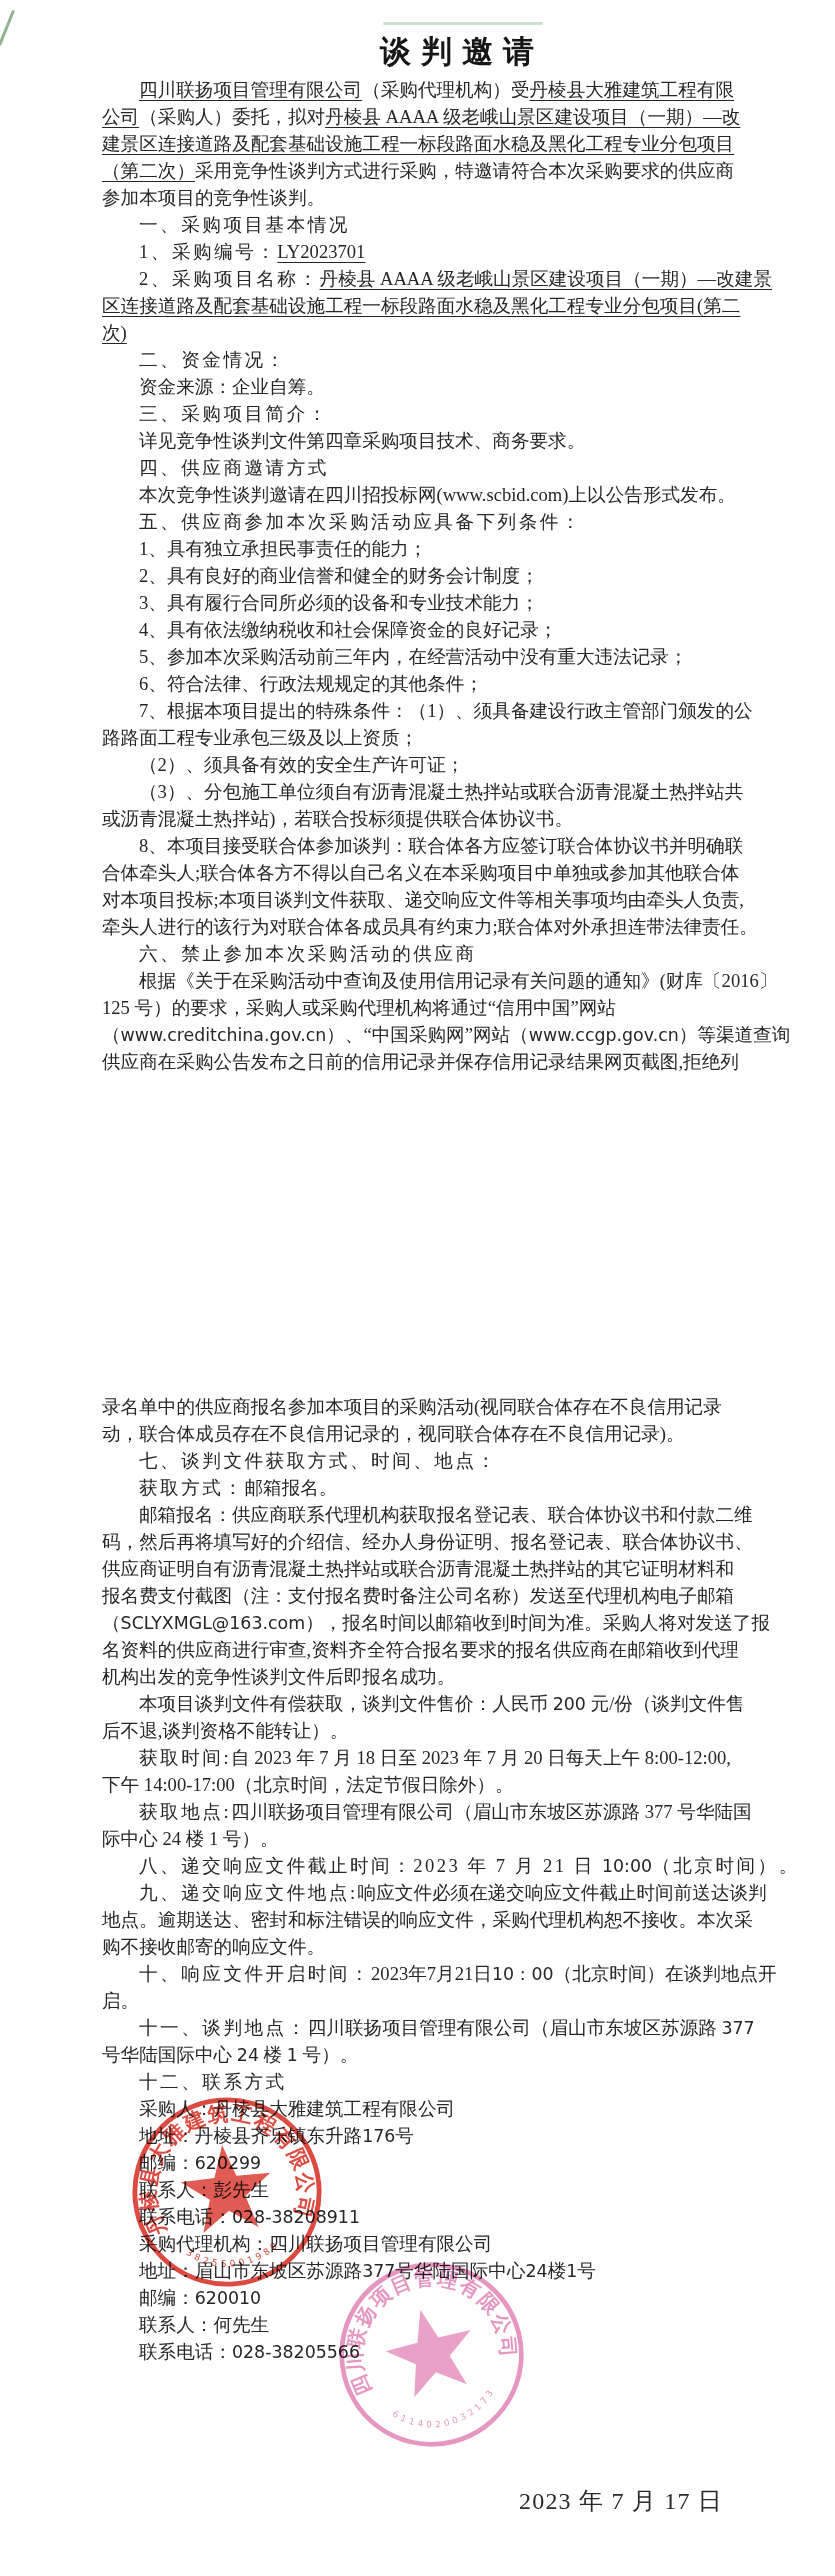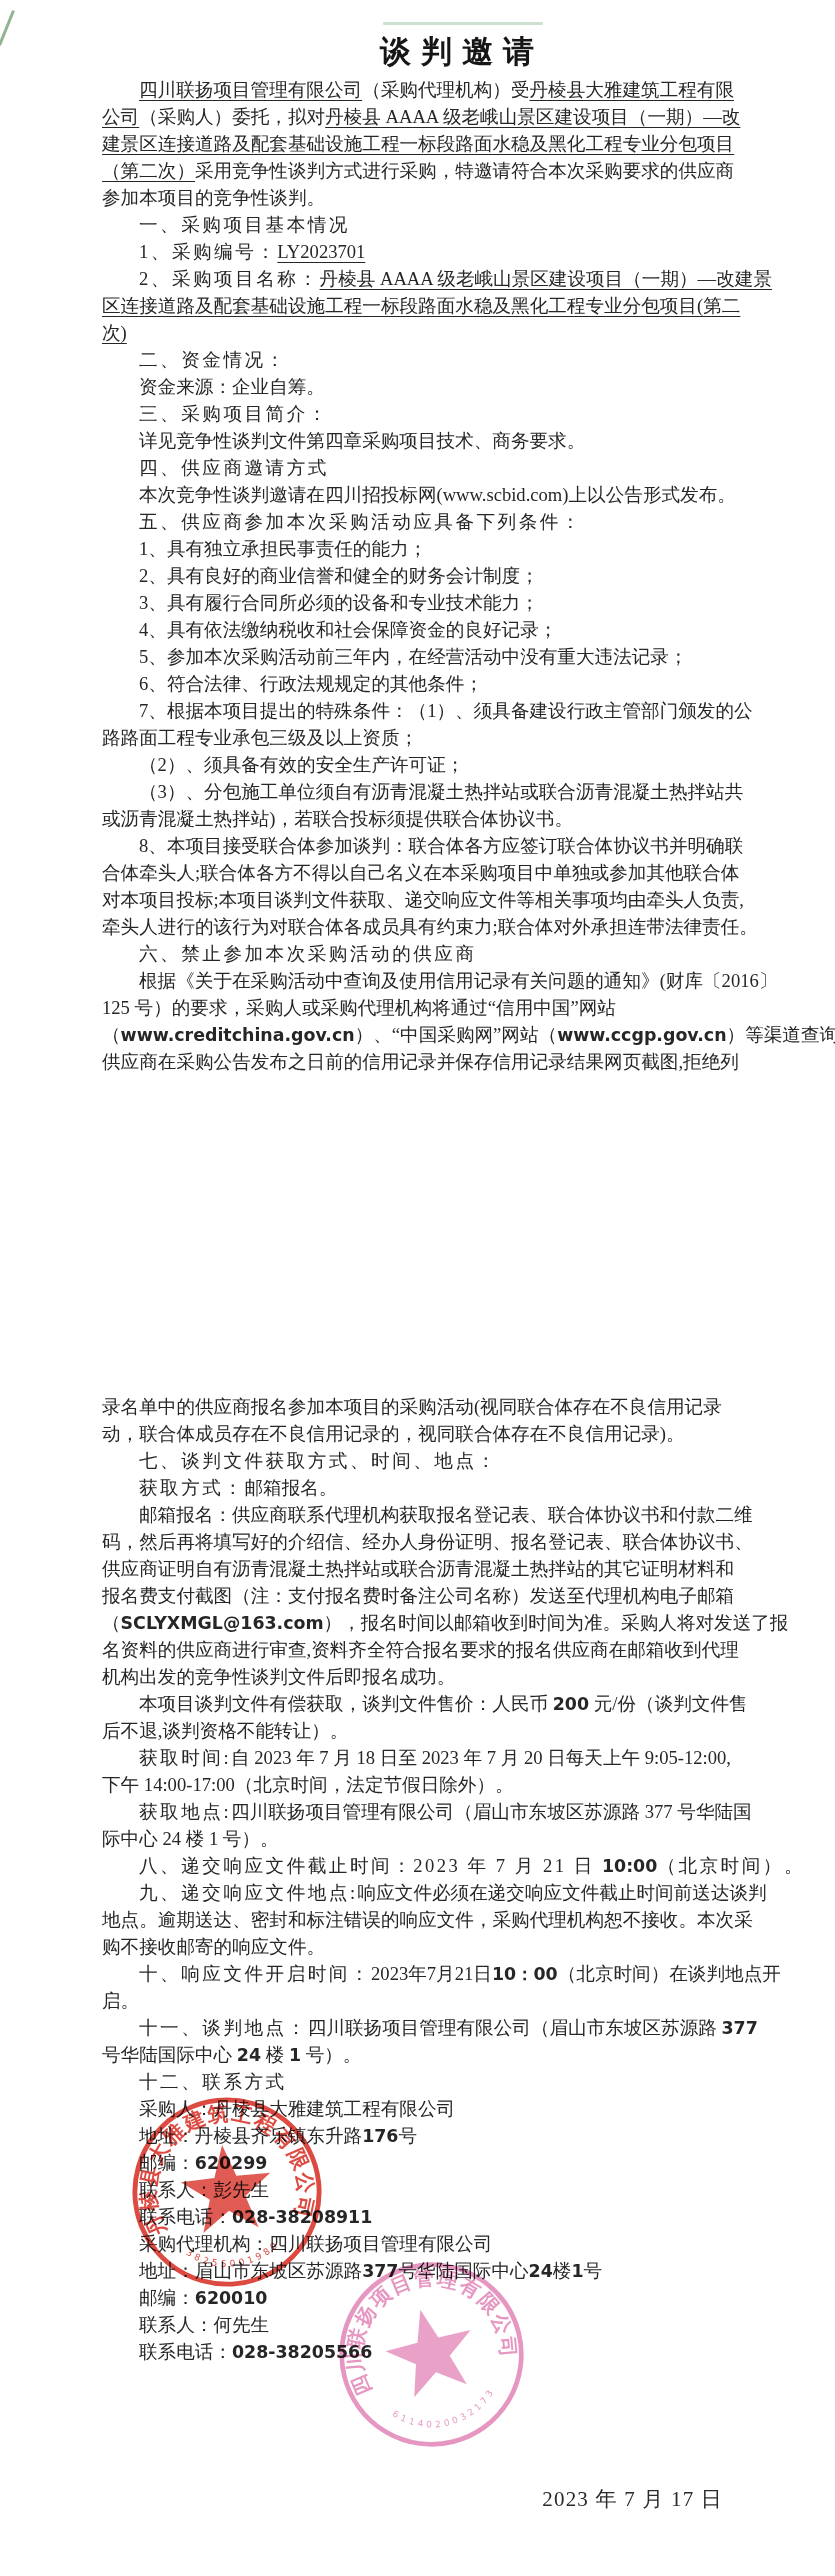--- a/index.html
+++ b/index.html
@@ -12,24 +12,24 @@
   .title{
     position:absolute;left:380px;top:31px;margin:0;
     font-size:31px;font-weight:700;letter-spacing:10px;color:#161616;
     font-family:"Liberation Serif","DejaVu Serif",serif;white-space:nowrap;
   }
   .doc{position:absolute;left:102px;top:76px;width:660px;}
   .line{height:27px;line-height:27px;font-size:18.6px;white-space:nowrap;}
   .ind{padding-left:37px;}
   .b{font-weight:400;letter-spacing:2.5px;}
   .u{text-decoration:underline;text-underline-offset:4.3px;text-decoration-thickness:1.2px;}
-  .sans{font-family:"DejaVu Sans","Liberation Sans",sans-serif;font-weight:700;font-size:17.4px;letter-spacing:0;}
+  .sans{font-family:"DejaVu Sans","Liberation Sans",sans-serif;font-weight:400;font-size:17.4px;letter-spacing:0;}
   .page-gap{height:318px;}
   .date{
-    position:absolute;top:2485px;right:113px;font-size:21px;letter-spacing:1.2px;
+    position:absolute;top:2485px;right:113px;font-size:24px;letter-spacing:1.2px;
     color:#2a2a2a;white-space:nowrap;
   }
   .stamp{position:absolute;mix-blend-mode:multiply;pointer-events:none;}
   #stamp-red{left:127px;top:2092px;width:200px;height:200px;opacity:.92;transform:rotate(-6deg);}
   #stamp-pink{left:334px;top:2257px;width:195px;height:195px;opacity:.72;transform:rotate(-14deg);}
   .stamp svg{width:100%;height:100%;display:block;}
   .mark1{position:absolute;left:5px;top:8.7px;width:3.1px;height:38px;background:#47814a;opacity:.6;
     transform:rotate(22deg);border-radius:1.9px;}
   .mark2{position:absolute;left:383px;top:22.3px;width:160px;height:2.5px;background:#5d9860;opacity:.3;border-radius:1.2px;}
 </style>
@@ -88,21 +88,21 @@
         <div class="line ind"><span class=" b">获取方式：</span><span class="">邮箱报名。</span></div>
         <div class="line ind"><span class="">邮箱报名：供应商联系代理机构获取报名登记表、联合体协议书和付款二维</span></div>
         <div class="line"><span class="">码，然后再将填写好的介绍信、经办人身份证明、报名登记表、联合体协议书、</span></div>
         <div class="line"><span class="">供应商证明自有沥青混凝土热拌站或联合沥青混凝土热拌站的其它证明材料和</span></div>
         <div class="line"><span class="">报名费支付截图（注：支付报名费时备注公司名称）发送至代理机构电子邮箱</span></div>
         <div class="line"><span class="">（</span><span class=" sans">SCLYXMGL@163.com</span><span class="">），报名时间以邮箱收到时间为准。采购人将对发送了报</span></div>
         <div class="line"><span class="">名资料的供应商进行审查,资料齐全符合报名要求的报名供应商在邮箱收到代理</span></div>
         <div class="line"><span class="">机构出发的竞争性谈判文件后即报名成功。</span></div>
         <div class="line ind"><span class="">本项目谈判文件有偿获取，谈判文件售价：人民币 </span><span class=" sans">200</span><span class=""> 元/份（谈判文件售</span></div>
         <div class="line"><span class="">后不退,谈判资格不能转让）。</span></div>
-        <div class="line ind"><span class=" b">获取时间:</span><span class="">自 2023 年 7 月 18 日至 2023 年 7 月 20 日每天上午 9:05-12:00,</span></div>
+        <div class="line ind"><span class=" b">获取时间:</span><span class="">自 2023 年 7 月 18 日至 2023 年 7 月 20 日每天上午 8:00-12:00,</span></div>
         <div class="line"><span class="">下午 14:00-17:00（北京时间，法定节假日除外）。</span></div>
         <div class="line ind"><span class=" b">获取地点:</span><span class="">四川联扬项目管理有限公司（眉山市东坡区苏源路 377 号华陆国</span></div>
         <div class="line"><span class="">际中心 24 楼 1 号）。</span></div>
         <div class="line ind"><span class=" b">八、递交响应文件截止时间：2023 年 7 月 21 日 </span><span class=" b sans">10:00</span><span class=" b">（北京时间）。</span></div>
         <div class="line ind"><span class=" b">九、递交响应文件地点:</span><span class="">响应文件必须在递交响应文件截止时间前送达谈判</span></div>
         <div class="line"><span class="">地点。逾期送达、密封和标注错误的响应文件，采购代理机构恕不接收。本次采</span></div>
         <div class="line"><span class="">购不接收邮寄的响应文件。</span></div>
         <div class="line ind"><span class=" b">十、响应文件开启时间：</span><span class="">2023年7月21日</span><span class=" sans">10：00</span><span class="">（北京时间）在谈判地点开</span></div>
         <div class="line"><span class="">启。</span></div>
         <div class="line ind"><span class=" b">十一、谈判地点：</span><span class="">四川联扬项目管理有限公司（眉山市东坡区苏源路 </span><span class=" sans">377</span></div>

